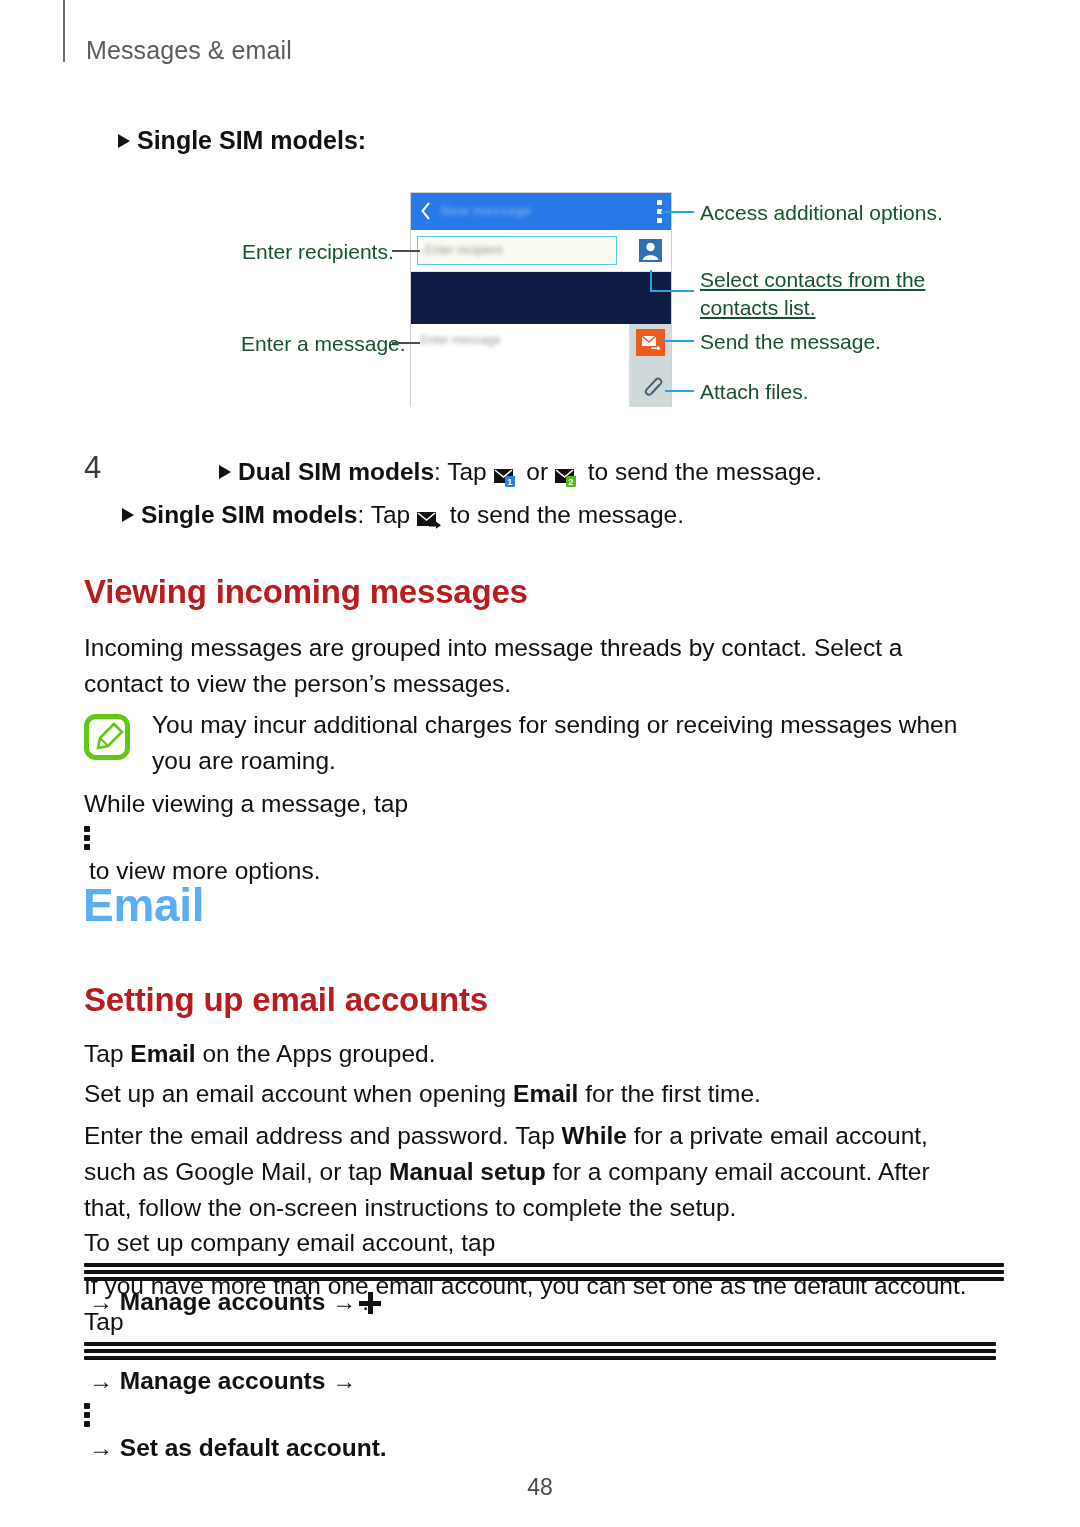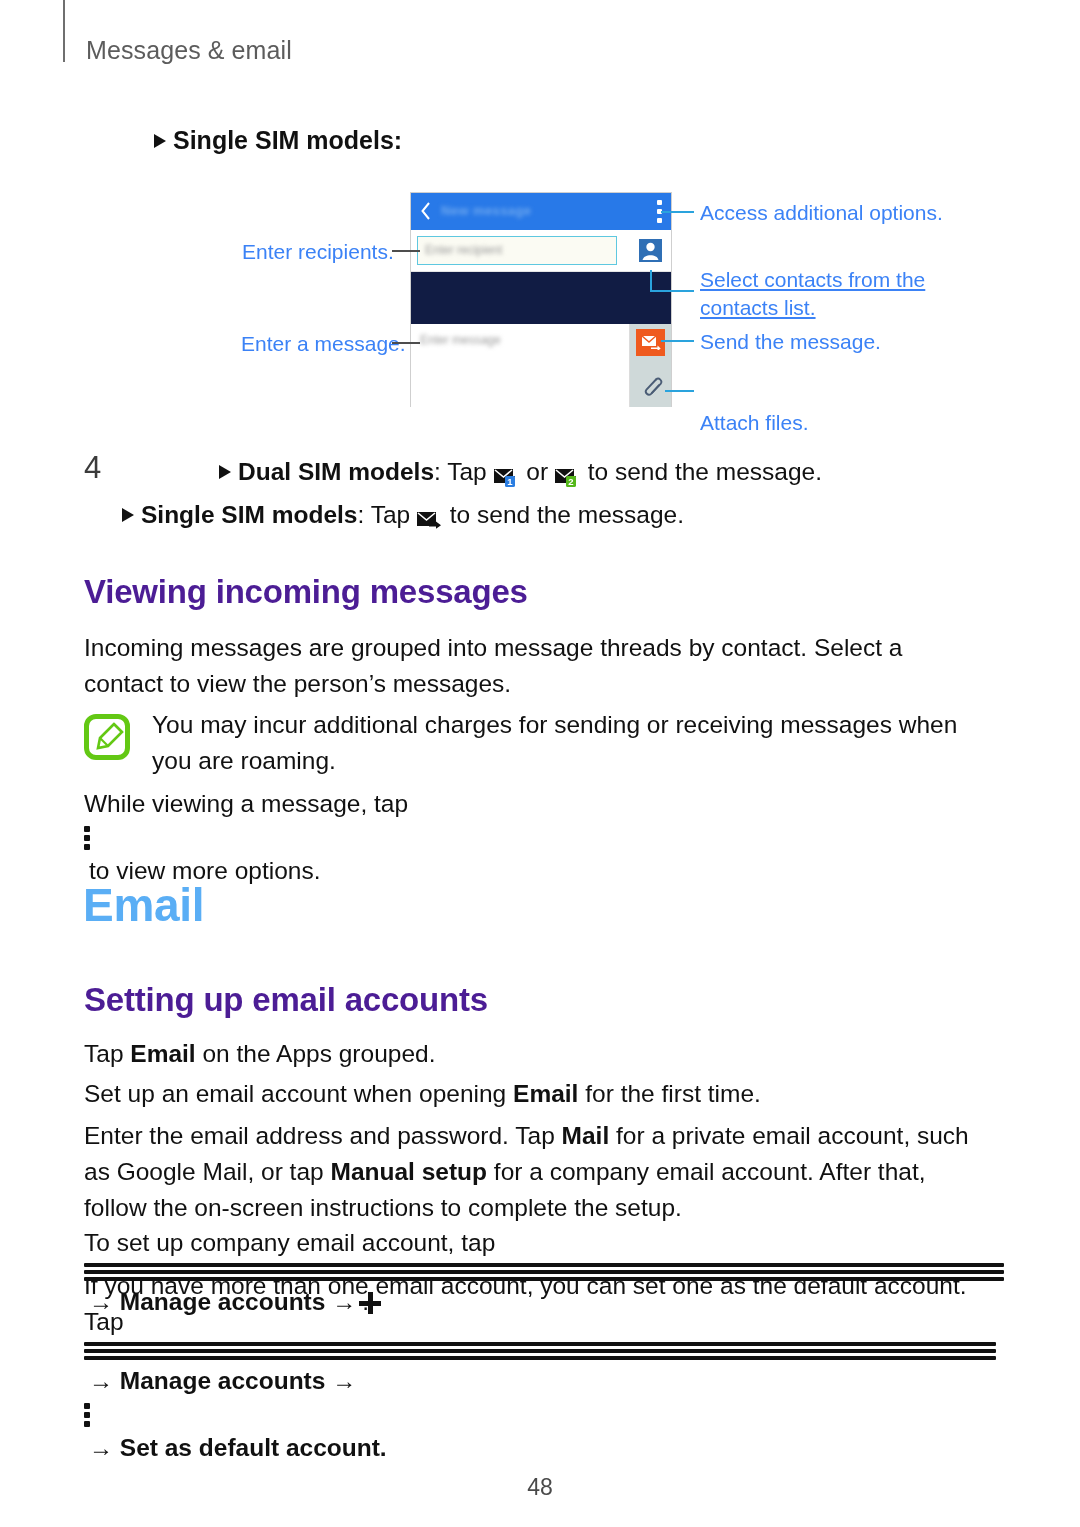--- a/index.html
+++ b/index.html
@@ -54,21 +54,21 @@
     position: absolute;
     font-size: 46px;
     font-weight: bold;
     color: #5aaef5;
     letter-spacing: -.3px;
   }
   .h-rose {
     position: absolute;
     font-size: 33px;
     font-weight: bold;
-    color: #4c1d95;
+    color: #b91c1c;
     letter-spacing: -.2px;
   }
 
   
   .step-num {
     position: absolute;
     font-size: 31px;
     color: #3b3b3b;
   }
 
@@ -165,21 +165,21 @@
   
   .lead {
     position: absolute;
     background: #2aa3dd;
   }
   .lead-dark { background: #4d4d4d; }
   .callout {
     position: absolute;
     font-size: 21px;
     line-height: 28px;
-    color: #3b82f6;
+    color: #14532d;
   }
 
   
   .ic { display: inline-block; vertical-align: -4px; }
   .ic-kebab {
     width: 6px; height: 22px; position: relative;
     vertical-align: -4px; margin: 0 5px;
   }
   .ic-kebab i {
     display:block; width:6px; height:6px; background:#111; border-radius:1px;
@@ -207,21 +207,21 @@
     font-size: 23px;
     color: #4a4a4a;
   }
 </style>
 </head>
 <body>
 
 <div class="hdr-rule"></div>
 <div class="hdr-title">Messages &amp; email</div>
 
-<div class="blk" style="left:118px; top:126px;margin-left:36px;">
+<div class="blk" style="left:118px; top:126px;">
   <span class="bullet-tri"></span><span style="font-size:25px;font-weight:bold;color:#111;">Single SIM models:</span>
 </div>
 
 <div class="phone">
 
   <div class="ph-bar">
     <span class="ph-back">
       <svg width="10" height="18" viewBox="0 0 10 18">
           <polyline points="8,1 1.5,9 8,17" fill="none" stroke="#ffffff" stroke-width="2"></polyline>
         </svg>
@@ -280,21 +280,21 @@
 
 <div class="lead" style="left:650px; top:270px; width:2px; height:22px;"></div>
 <div class="lead" style="left:650px; top:290px; width:44px; height:2px;"></div>
 <div class="callout" style="left:700px; top:266px; white-space:pre-line;text-decoration:underline;">Select contacts from the
 contacts list.</div>
 
 <div class="lead" style="left:661px; top:340px; width:33px; height:2px;"></div>
 <div class="callout" style="left:700px; top:328px;">Send the message.</div>
 
 <div class="lead" style="left:665px; top:390px; width:29px; height:2px;"></div>
-<div class="callout" style="left:700px; top:378px;margin-top:31px;">Attach files.</div>
+<div class="callout" style="left:700px; top:378px;">Attach files.</div>
 
 <div class="step-num" style="left:84px; top:450px;">4</div>
 
 <div class="blk body-txt" style="left:122px; top:454px; width:700px;text-align:right;">
   <span class="bullet-tri"></span><b>Dual SIM models</b><span>: Tap </span><span class="ic">
     <svg width="26" height="20" viewBox="0 0 26 20" style="vertical-align:-4px">
       <rect x="0.5" y="1.5" width="18" height="13" fill="#111" stroke="#111"></rect>
       <polyline points="1,2 9.5,9 18,2" fill="none" stroke="#ffffff" stroke-width="1.6"></polyline>
       <rect x="11" y="8" width="10" height="11" rx="1.6" fill="#2a7de1"></rect>
       <path d="M19.4 8 h1.6 v1.6 Z" fill="#1a5ca8"></path>
@@ -341,21 +341,21 @@
 
 <div class="blk body-txt" style="left:84px; top:1036px; width:900px;">
   <span>Tap </span><b>Email</b><span> on the Apps grouped.</span>
 </div>
 
 <div class="blk body-txt" style="left:84px; top:1076px; width:900px;">
   <span>Set up an email account when opening </span><b>Email</b><span> for the first time.</span>
 </div>
 
 <div class="blk body-txt" style="left:84px; top:1118px; width:900px;">
-  <span>Enter the email address and password. Tap </span><b>Mail</b><span> for a private email account, such as Google Mail, or tap </span><b>Manual setup</b><span> for a company email account. After that, follow the on-screen instructions to complete the setup.</span>
+  <span>Enter the email address and password. Tap </span><b>While</b><span> for a private email account, such as Google Mail, or tap </span><b>Manual setup</b><span> for a company email account. After that, follow the on-screen instructions to complete the setup.</span>
 </div>
 
 <div class="blk body-txt" style="left:84px; top:1225px; width:920px;">
   <span>To set up company email account, tap </span><span class="ic-menu"><i></i><i></i><i></i></span><span class="arrow">→</span> <b>Manage accounts</b> <span class="arrow">→</span><span class="ic-plus"><i></i><i></i></span><span>.</span>
 </div>
 
 <div class="blk body-txt" style="left:84px; top:1268px; width:912px;">
   <span>If you have more than one email account, you can set one as the default account. Tap </span><span class="ic-menu"><i></i><i></i><i></i></span><span class="arrow">→</span>
   <b>Manage accounts</b> <span class="arrow">→</span><span class="ic-kebab"><i></i><i></i><i></i></span><span class="arrow">→</span> <b>Set as default account</b><b>.</b>
 </div>

